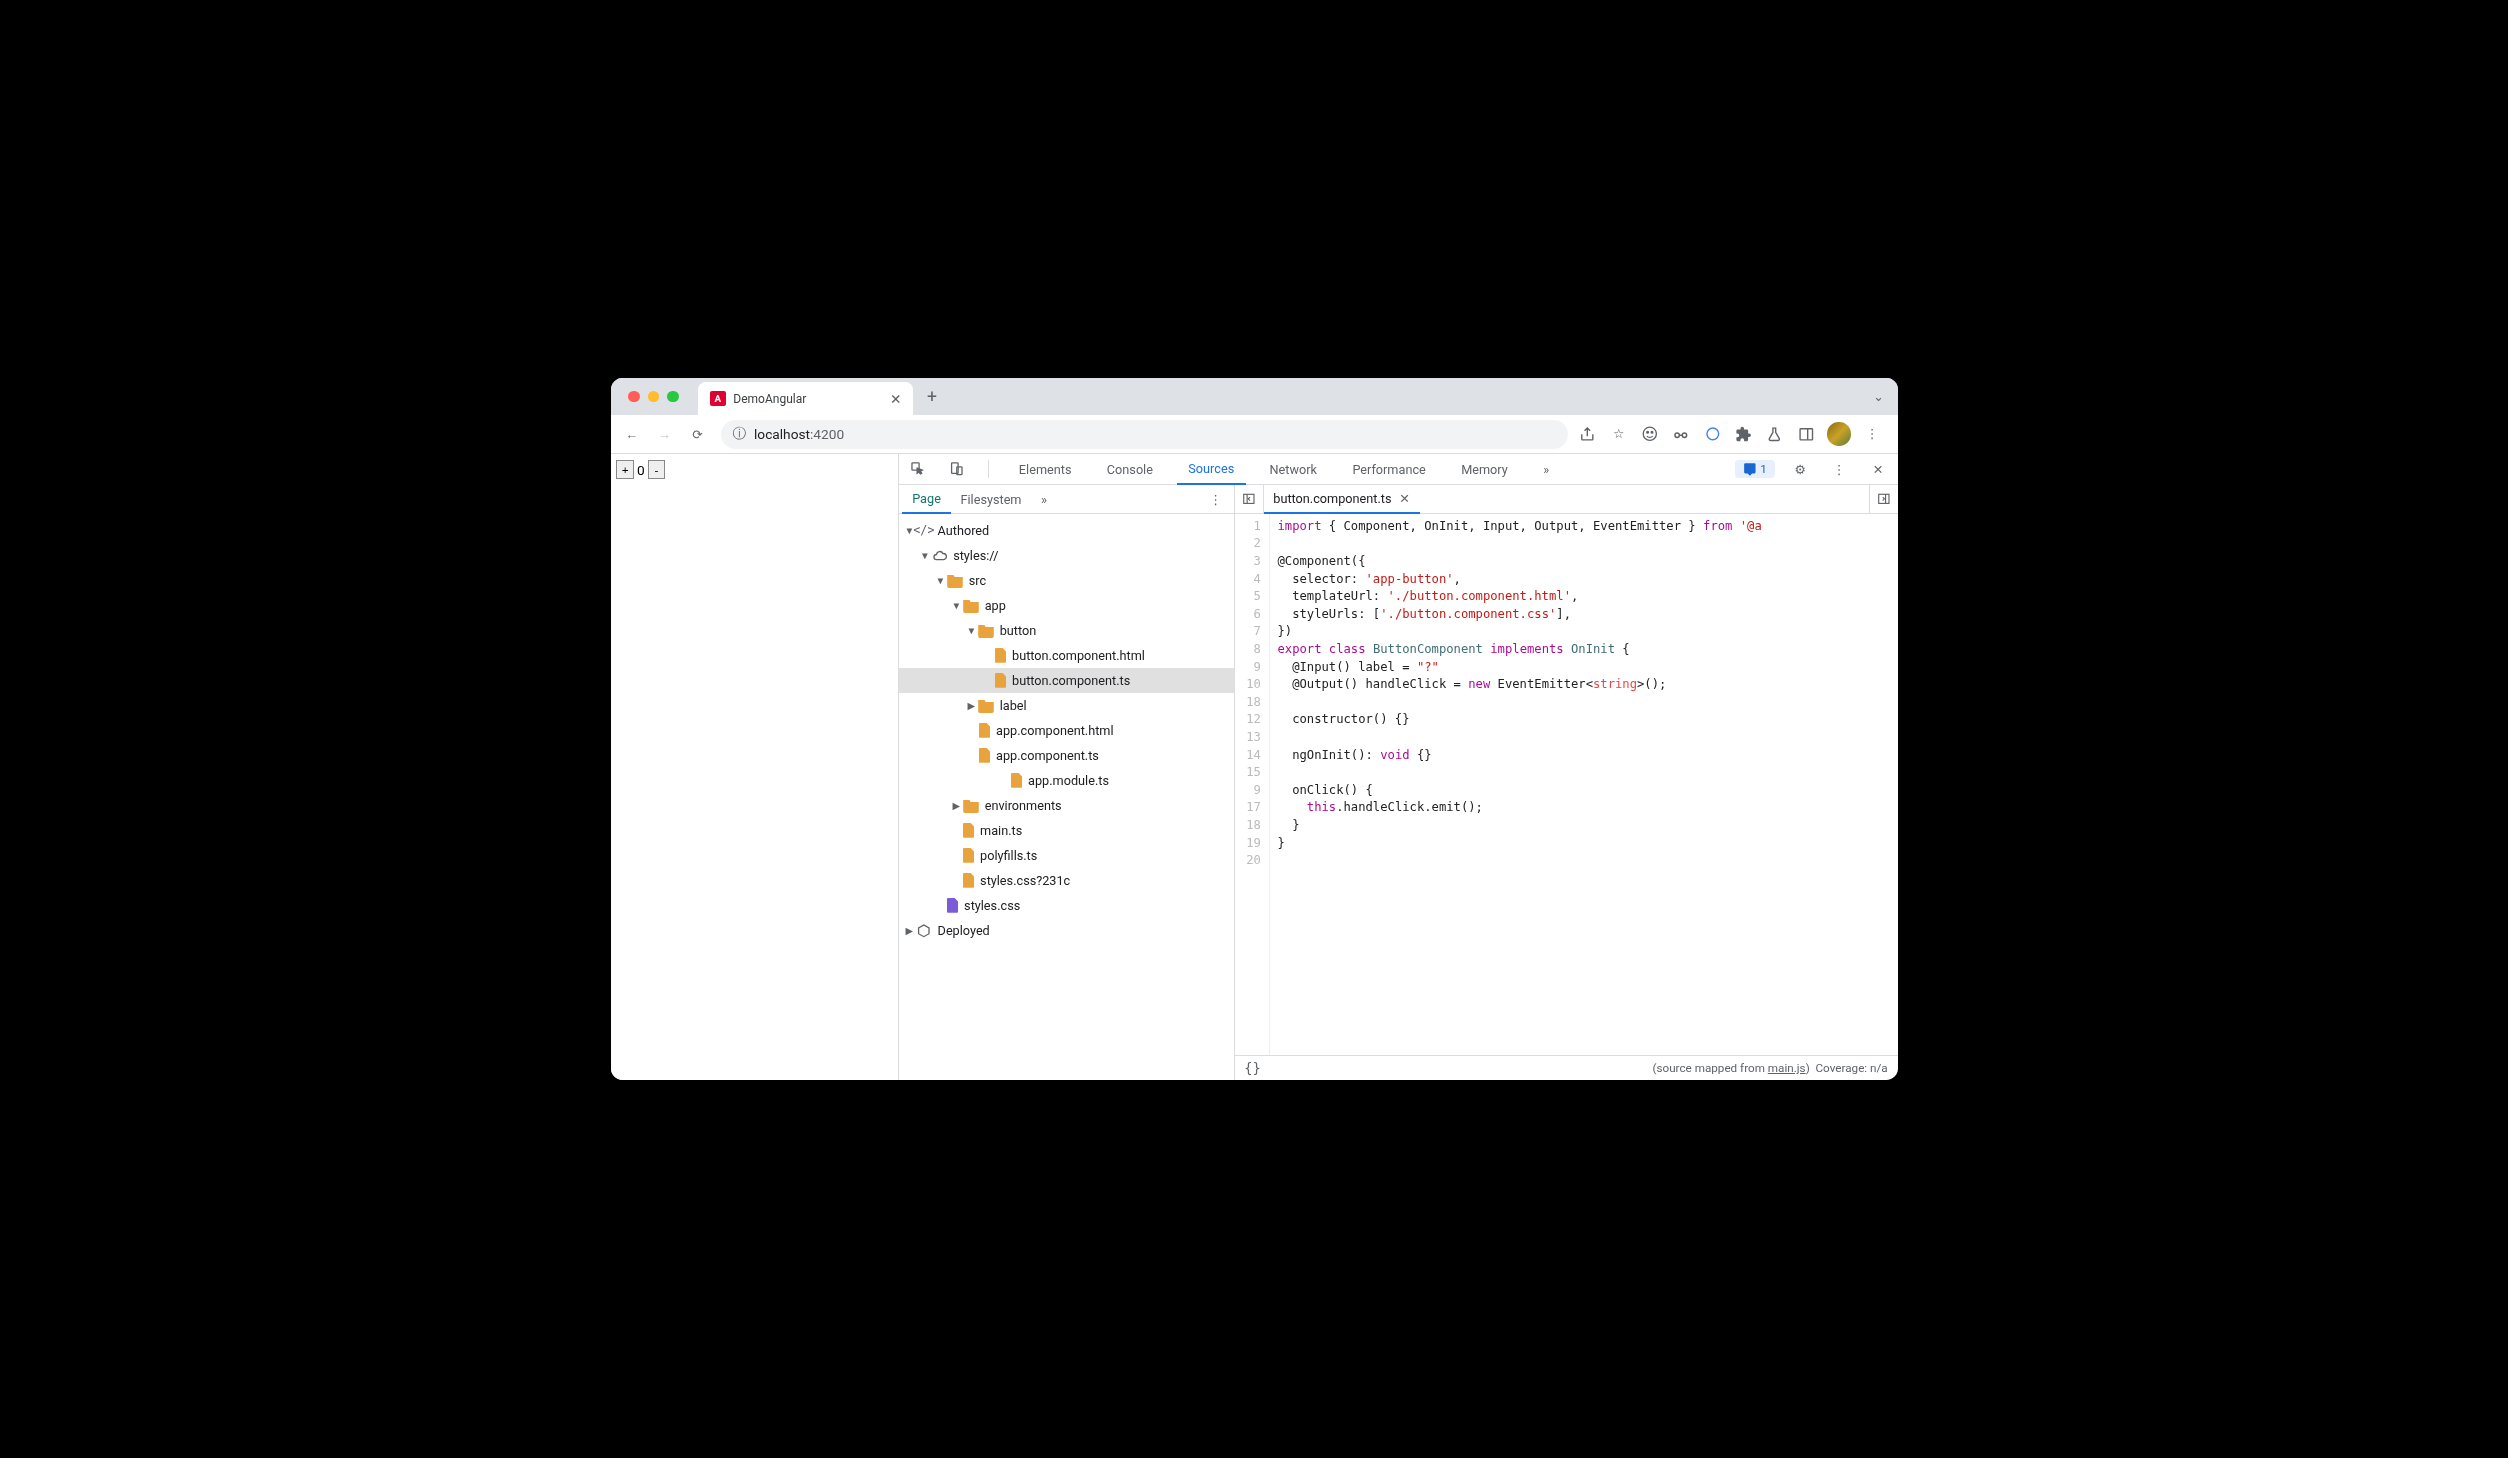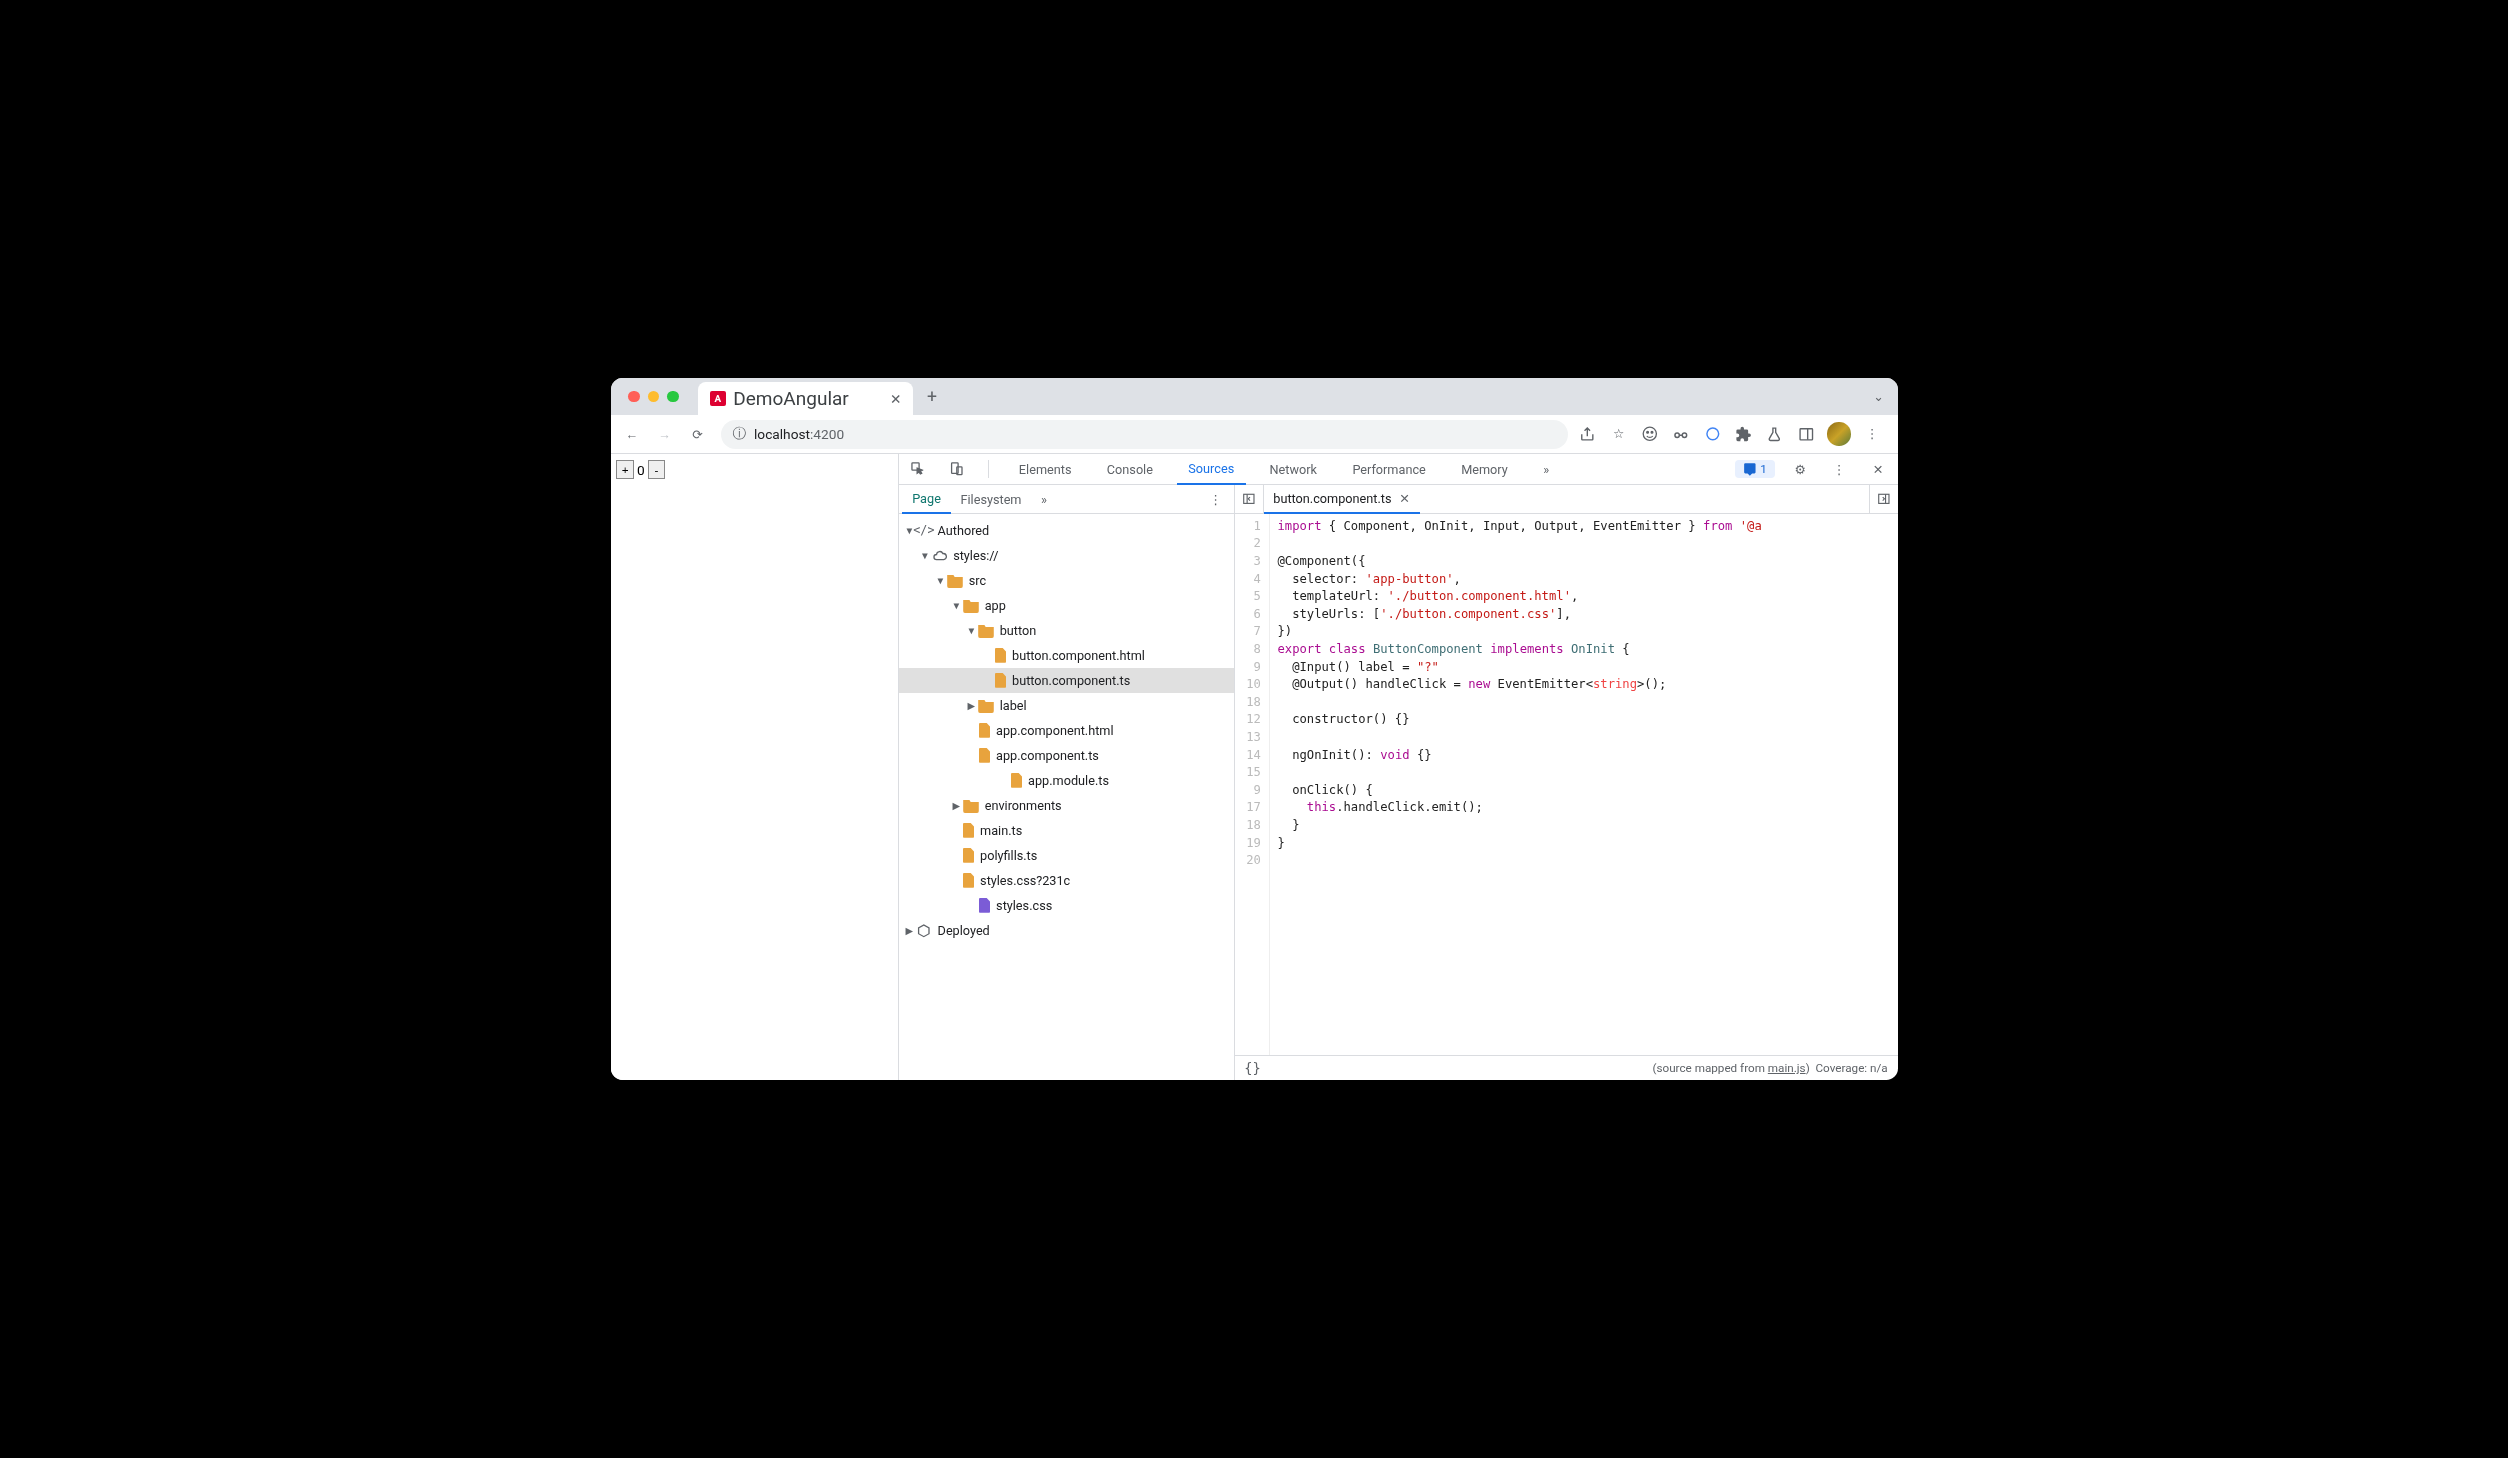--- a/index.html
+++ b/index.html
@@ -6,21 +6,21 @@
 body { background: #000; font-family: -apple-system, BlinkMacSystemFont, "Segoe UI", Roboto, sans-serif; font-size: 12.7px; display: flex; align-items: center; justify-content: center; height: 100vh; }
 .window { width: 1287px; height: 702px; background: #fff; border-radius: 11.7px; overflow: hidden; box-shadow: 0 19.5px 59px rgba(0,0,0,0.5); display: flex; flex-direction: column; }
 
 
 .titlebar { height: 37px; background: #dee1e6; display: flex; align-items: flex-end; padding-left: 9.8px; }
 .traffic { display: flex; gap: 7.8px; align-self: center; margin-left: 7.8px; margin-right: 19.5px; }
 .dot { width: 11.7px; height: 11.7px; border-radius: 50%; }
 .dot.r { background: #ff5f57; } .dot.y { background: #febc2e; } .dot.g { background: #28c840; }
 .tab { background: #fff; height: 33px; border-radius: 7.8px 7.8px 0 0; display: flex; align-items: center; padding: 0 11.7px; gap: 7.8px; min-width: 215px; }
 .tab .favicon { width: 15.6px; height: 15.6px; background: #dd0031; border-radius: 2px; display: flex; align-items: center; justify-content: center; color: #fff; font-size: 9.8px; font-weight: bold; }
-.tab .title { flex: 1; font-size: 19px; color: #3c4043; }
+.tab .title { flex: 1; font-size: 12px; color: #3c4043; }
 .tab .close { color: #5f6368; cursor: pointer; font-size: 13.7px; }
 .newtab { color: #5f6368; font-size: 17.6px; padding: 0 13.7px; align-self: center; cursor: pointer; }
 .tabs-dropdown { margin-left: auto; margin-right: 13.7px; align-self: center; color: #5f6368; cursor: pointer; }
 
 
 .addrbar { height: 39px; background: #fff; display: flex; align-items: center; padding: 0 7.8px; gap: 5.9px; border-bottom: 1px solid #dadce0; }
 .navbtn { width: 27px; height: 27px; display: flex; align-items: center; justify-content: center; color: #5f6368; cursor: pointer; border-radius: 50%; }
 .navbtn.disabled { color: #bdc1c6; }
 .omnibox { flex: 1; height: 29px; background: #f1f3f4; border-radius: 14.6px; display: flex; align-items: center; padding: 0 11.7px; gap: 7.8px; color: #5f6368; margin: 0 3.9px; }
 .omnibox .info { font-size: 13.7px; }
@@ -280,21 +280,21 @@
                 <span>main.ts</span>
               </div>
             <div class="tree-row" style="padding-left:64px">
                 <span class="ico file"></span>
                 <span>polyfills.ts</span>
               </div>
             <div class="tree-row" style="padding-left:64px">
                 <span class="ico file"></span>
                 <span>styles.css?231c</span>
               </div>
-            <div class="tree-row" style="padding-left:80px">
+            <div class="tree-row" style="padding-left:48px">
                 <span class="ico file purple"></span>
                 <span>styles.css</span>
               </div>
             <div class="tree-row" style="padding-left:3.9px">
                 <span class="tw">▶</span>
                 <span class="ico cube">
                   <svg viewBox="0 0 24 24" fill="#5f6368">
                     <path d="M12 2l9 5v10l-9 5-9-5V7l9-5zm0 2.3L5 8v8l7 3.9 7-3.9V8l-7-3.7z"></path>
                   </svg>
                 </span>

